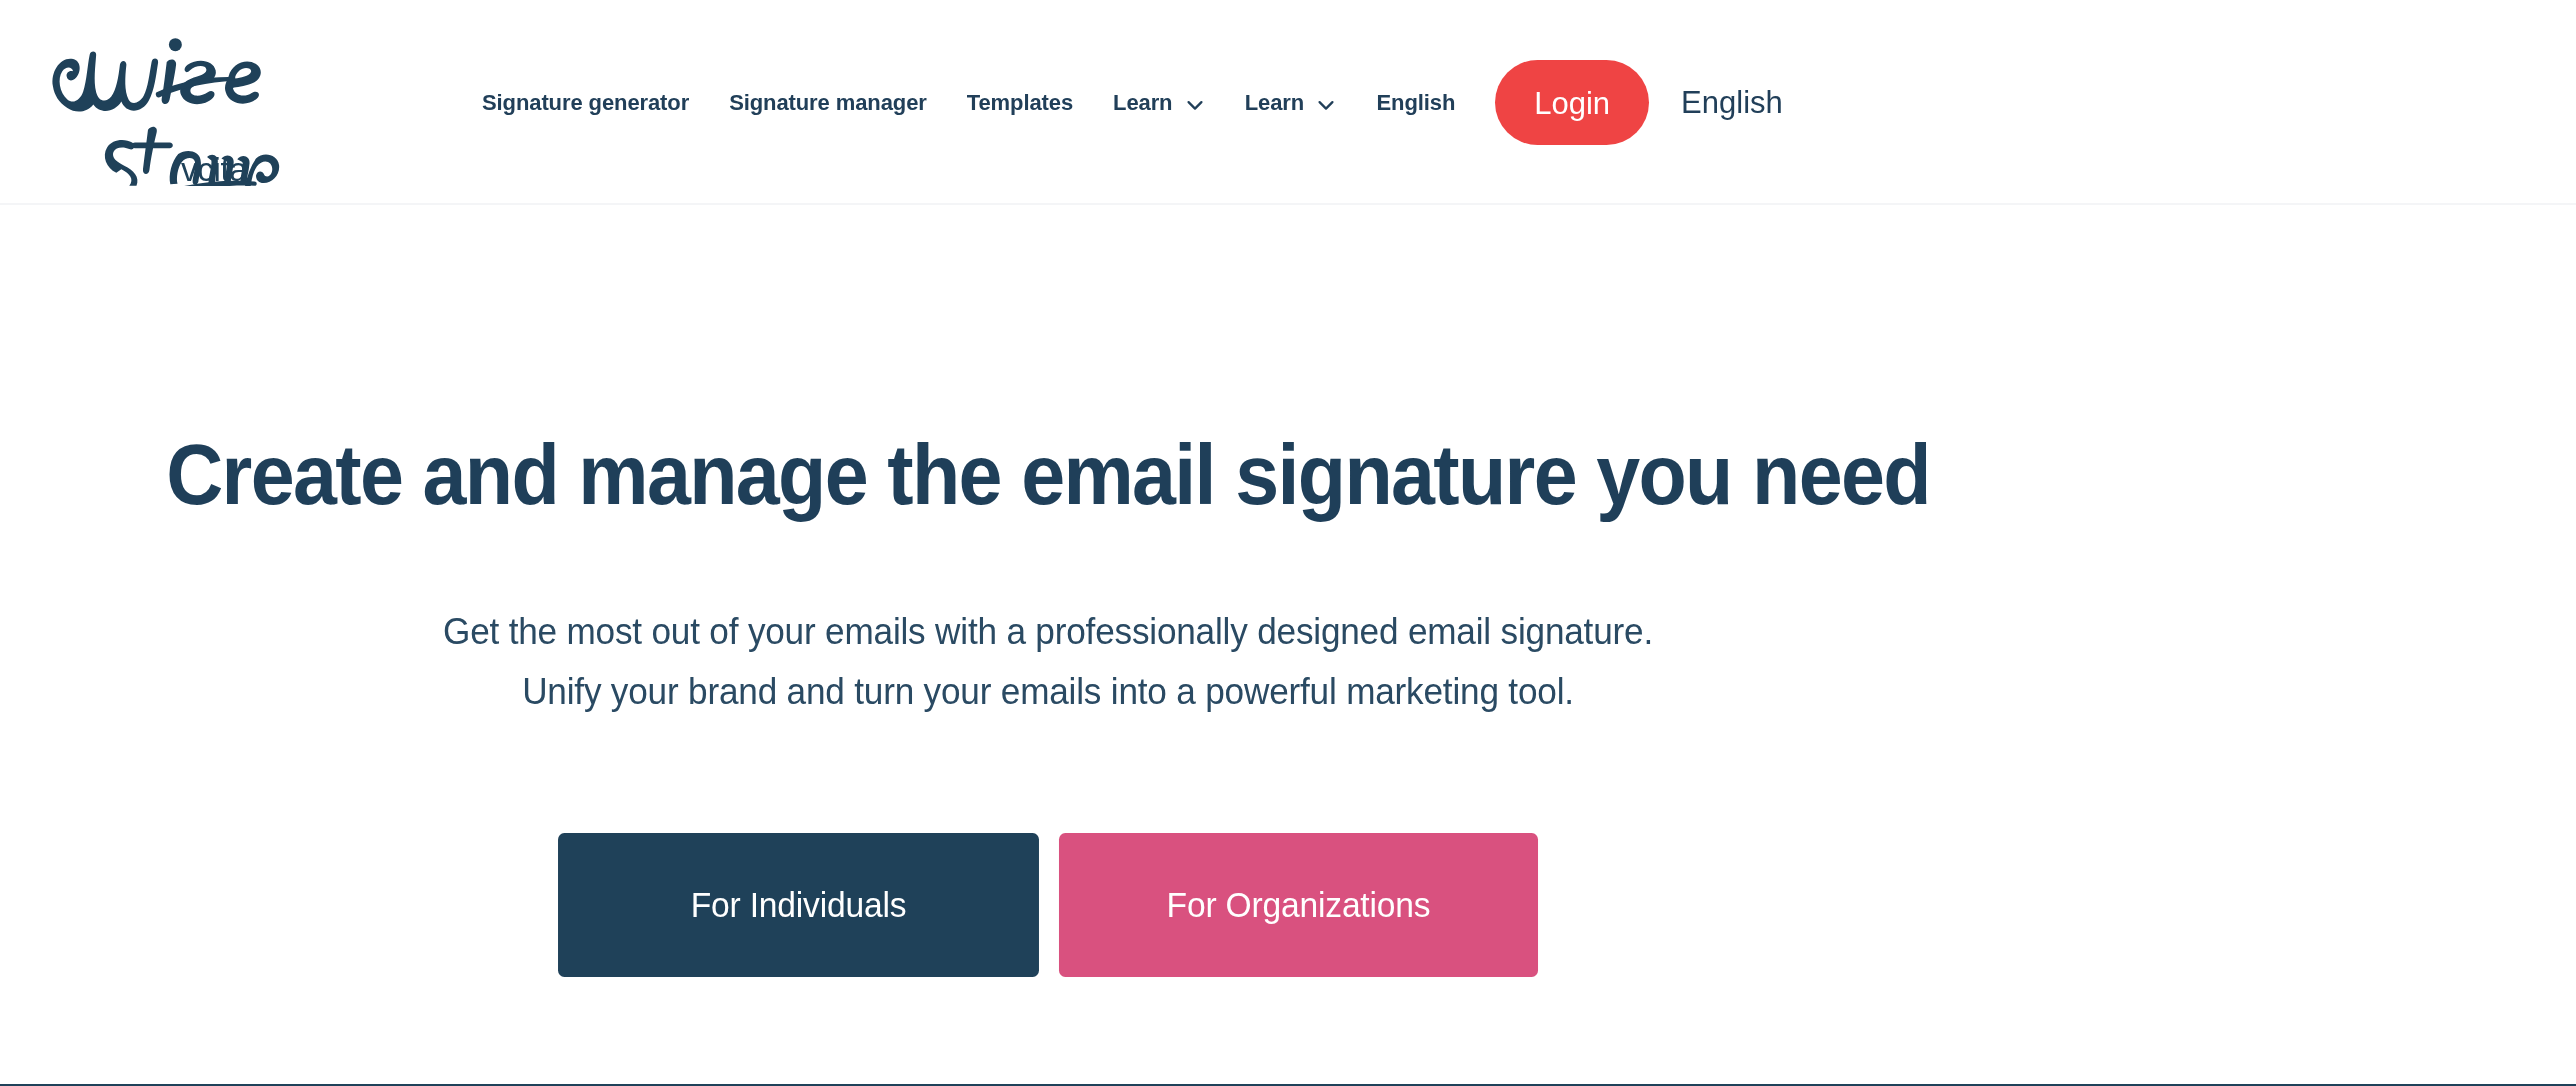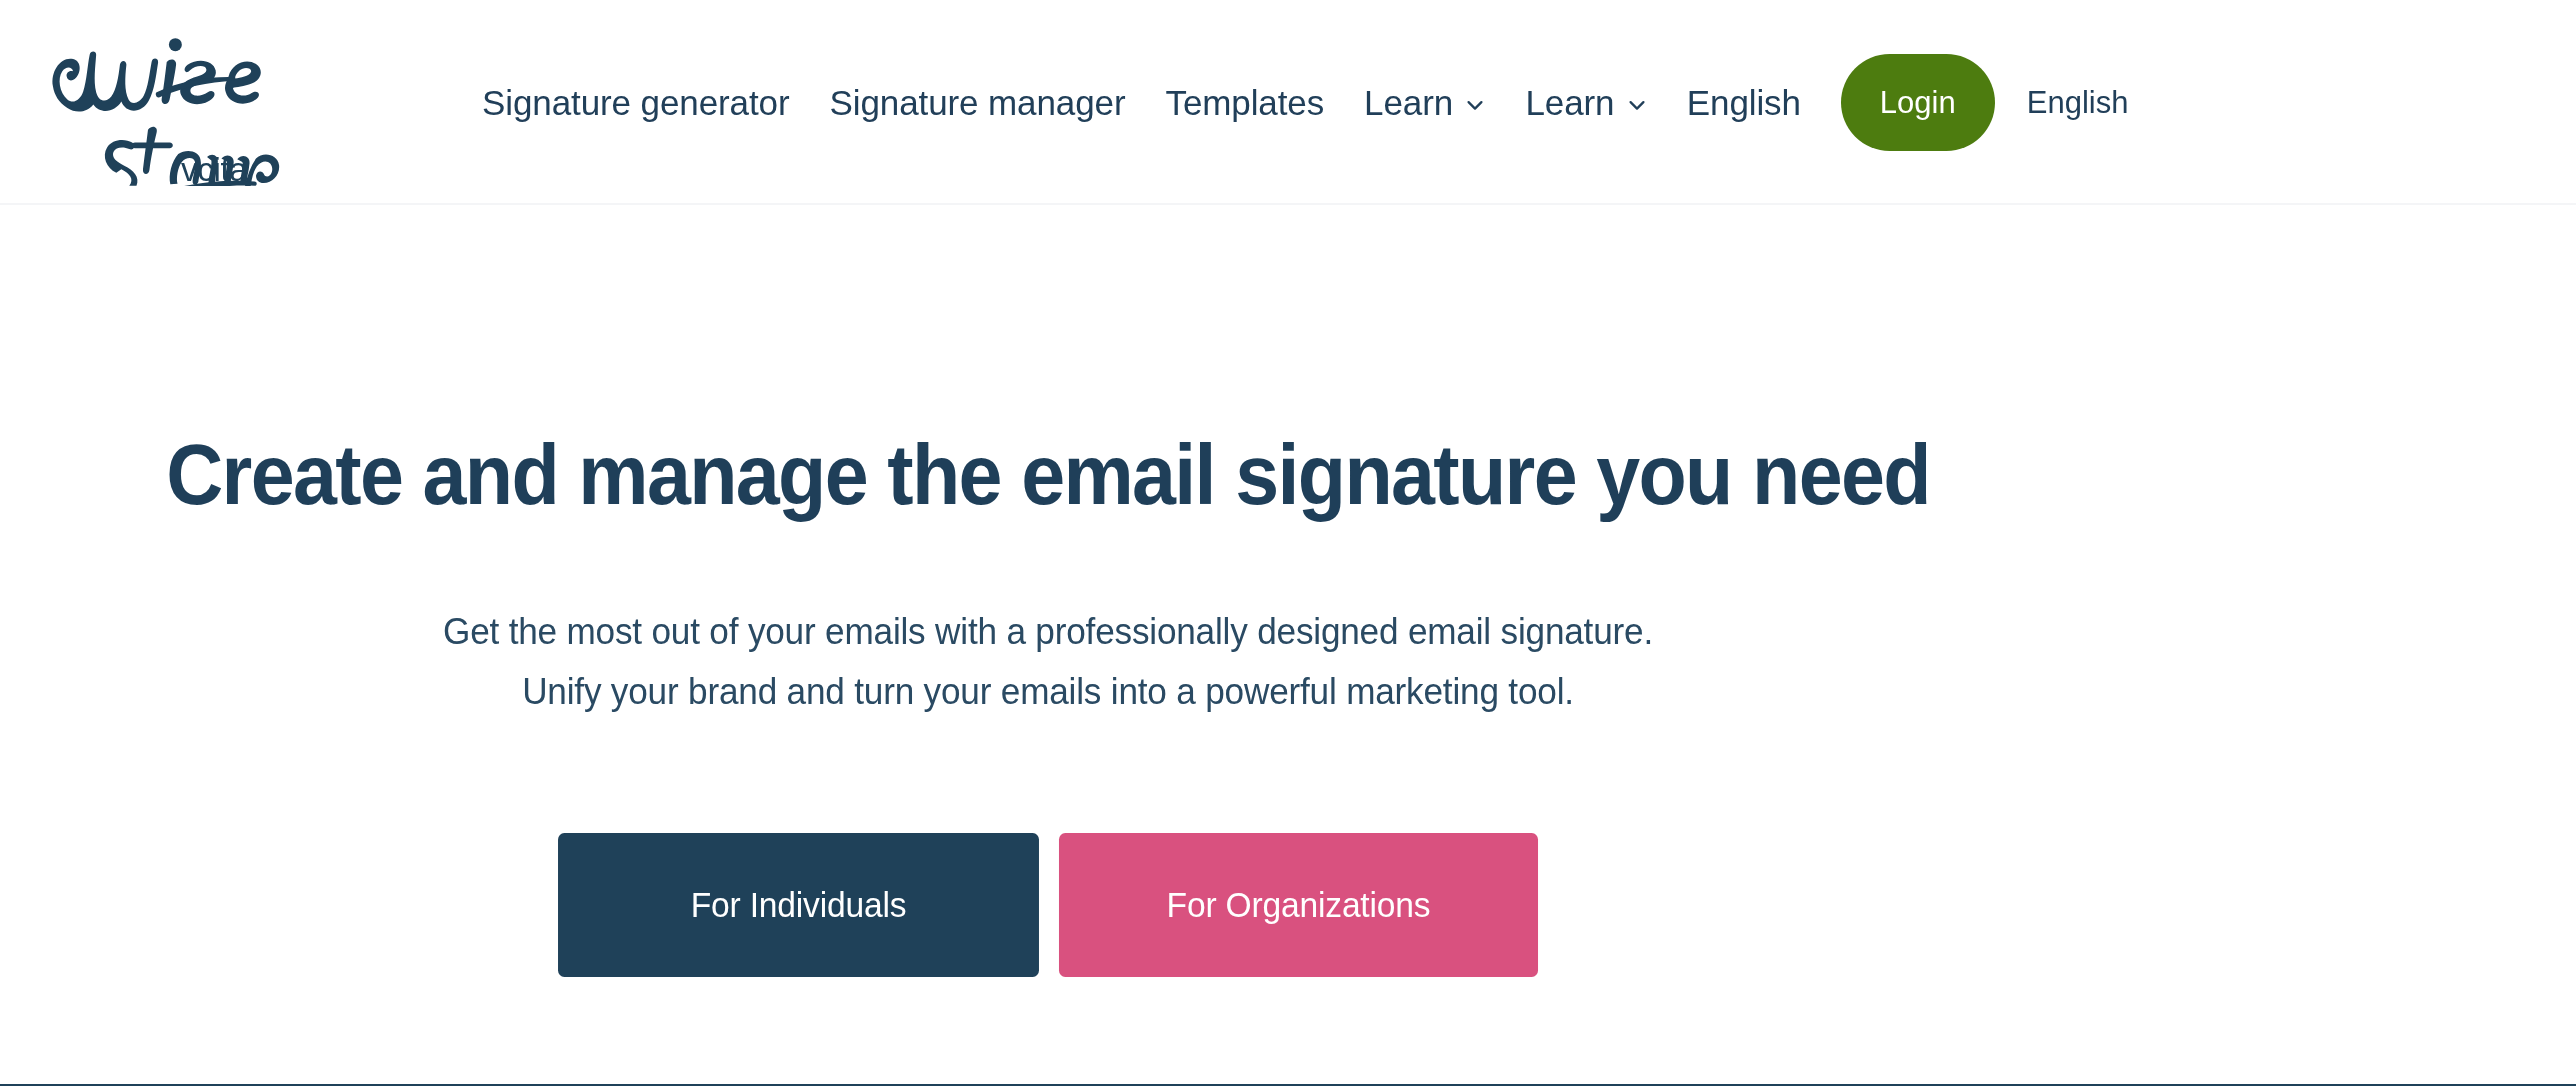--- a/index.html
+++ b/index.html
@@ -27,49 +27,49 @@
   }
 
   .nav {
     position:absolute; left:462px; top:0;
     height:205px;
     display:flex; align-items:center;
     gap:0px;
   }
   .nav-item {
     color:#213f59;
-    font-size:35px;
-    font-weight:400;
+    font-size:22px;
+    font-weight:700;
     letter-spacing:-0.1px;
     white-space:nowrap;
     text-decoration:none;
     display:flex; align-items:center;
     padding:0 20px;
     font-stretch:condensed;
     cursor:pointer;
     text-align:center;
   }
   .nav-item .chev {
     display:inline-block;
     margin-left:12.3px;
     width:20px; height:20px;
     position:relative;
     top:2.9px;
   }
   .nav-item .chev svg { display:block; }
 
   .login-btn {
     margin-left:20px;
-    background:#4d7c0f;
+    background:#ef4444;
     color:#ffffff;
     font-size:31px;
     border:none;
     border-radius:144px;
     padding:0 39px;
-    height:97px;
+    height:85px;
     line-height:87px;
     white-space:nowrap;
     cursor:pointer;
     font-family:"Liberation Sans", sans-serif;
     font-weight:400;
   }
   .lang-item {
     margin-left:32px;
     color:#213f59;
     font-size:31px;

